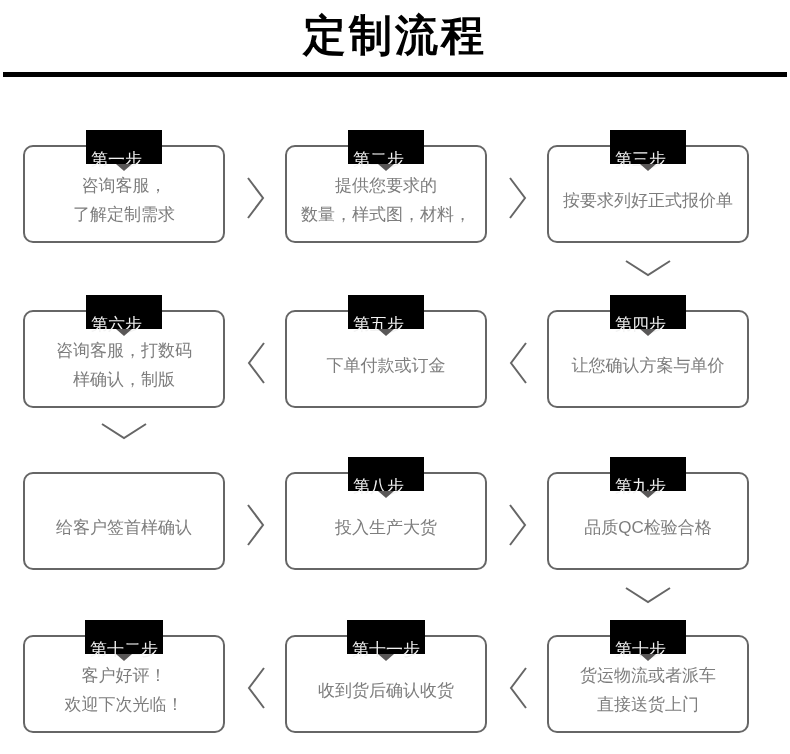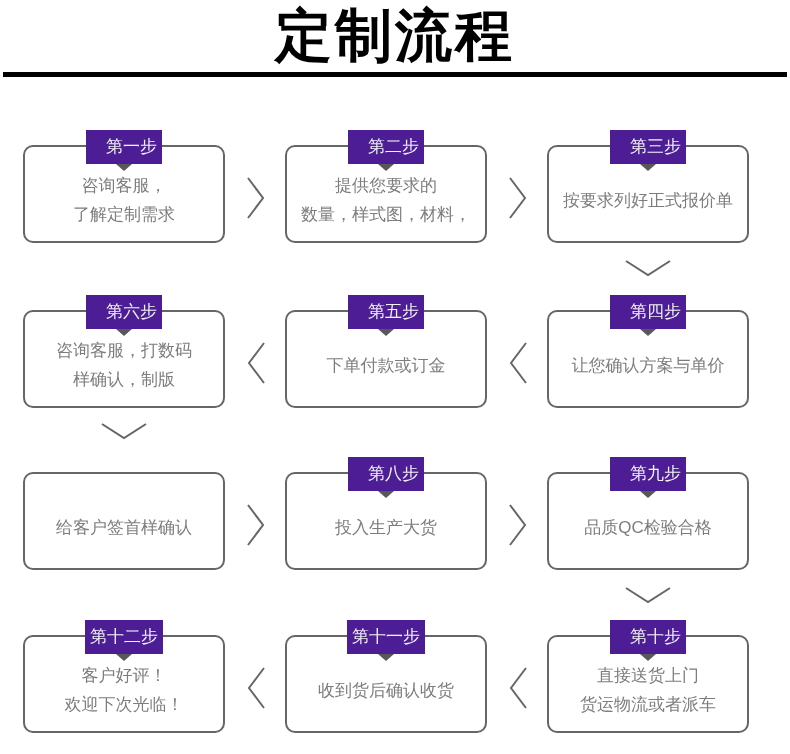--- a/index.html
+++ b/index.html
@@ -6,21 +6,21 @@
   .page{
     position:relative;
     width:790px;height:754px;
     background:#ffffff;
     font-family:"Liberation Sans","DejaVu Sans",sans-serif;
     overflow:hidden;
   }
   .title{
     position:absolute;top:0;left:0;width:100%;
     text-align:center;
-    font-size:57px;font-weight:700;letter-spacing:3px;
+    font-size:43px;font-weight:700;letter-spacing:3px;
     line-height:70px;height:70px;
     color:#000000;margin:0;
   }
   .divider{
     position:absolute;top:72px;left:3px;right:3px;height:5px;
     background:#000000;
   }
   .step{
     position:absolute;
     width:202px;height:98px;
@@ -28,25 +28,25 @@
     border-radius:10px;
     background:#ffffff;
     box-sizing:border-box;
   }
   .c1{left:23px}.c2{left:285px}.c3{left:547px}
   .r1{top:145px}.r2{top:310px}.r3{top:472px}.r4{top:635px}
   .tab{
     position:absolute;top:-17px;left:50%;
     transform:translateX(-50%);
     min-width:76px;height:34px;
-    padding:0 5px;box-sizing:border-box;
-    background:#4c1d95;
+    padding:13px 5px;box-sizing:border-box;
+    background:#000000;
     color:#f2f2f2;
     font-size:17px;line-height:34px;
-    text-align:right;white-space:nowrap;
+    text-align:left;white-space:nowrap;
     z-index:2;
   }
   .tab::after{
     content:"";
     position:absolute;left:50%;bottom:-7px;
     transform:translateX(-50%);
     width:0;height:0;
     border-left:8px solid transparent;
     border-right:8px solid transparent;
     border-top:7px solid #595757;
@@ -128,22 +128,22 @@
   <div class="step r3 c3">
     <div class="tab"><span>第九步</span></div>
     <div class="body">
       <div class="line">品质QC检验合格</div>
     </div>
   </div>
 
   <div class="step r4 c3">
     <div class="tab"><span>第十步</span></div>
     <div class="body">
+      <div class="line">货运物流或者派车</div>
       <div class="line">直接送货上门</div>
-      <div class="line">货运物流或者派车</div>
     </div>
   </div>
   <div class="step r4 c1">
     <div class="tab"><span>第十二步</span></div>
     <div class="body">
       <div class="line">客户好评！</div>
       <div class="line">欢迎下次光临！</div>
     </div>
   </div>
   <div class="step r4 c2">

